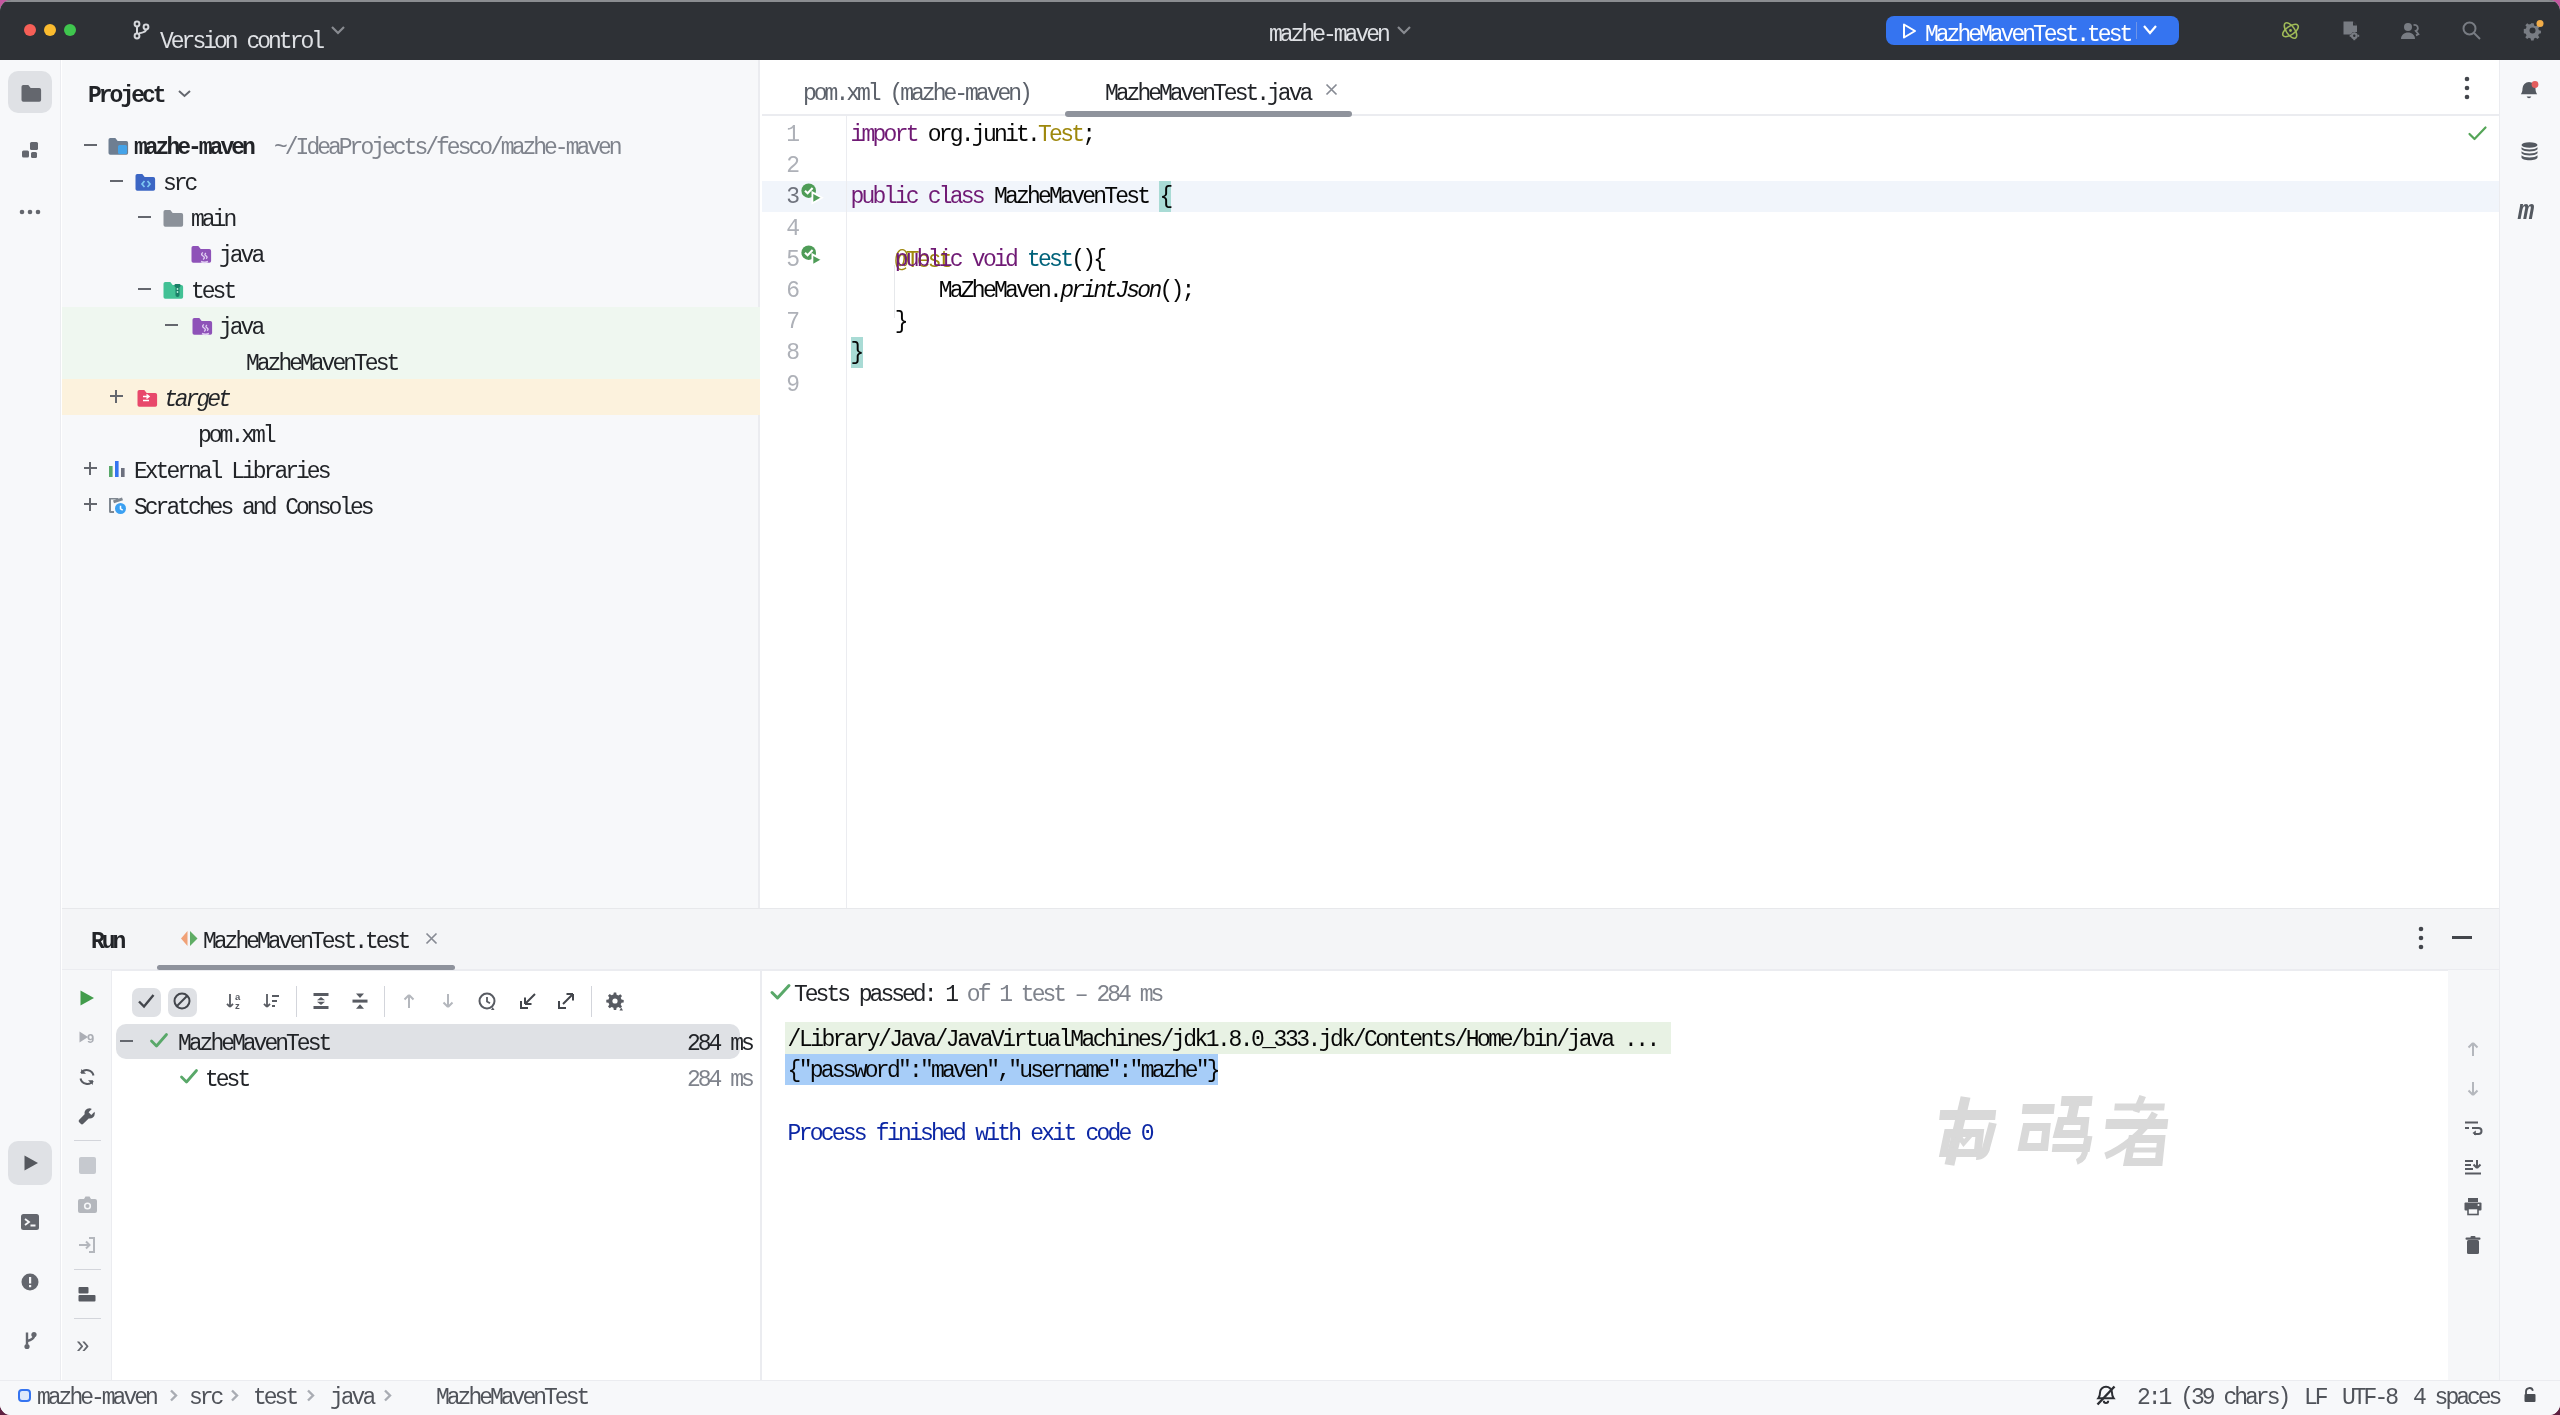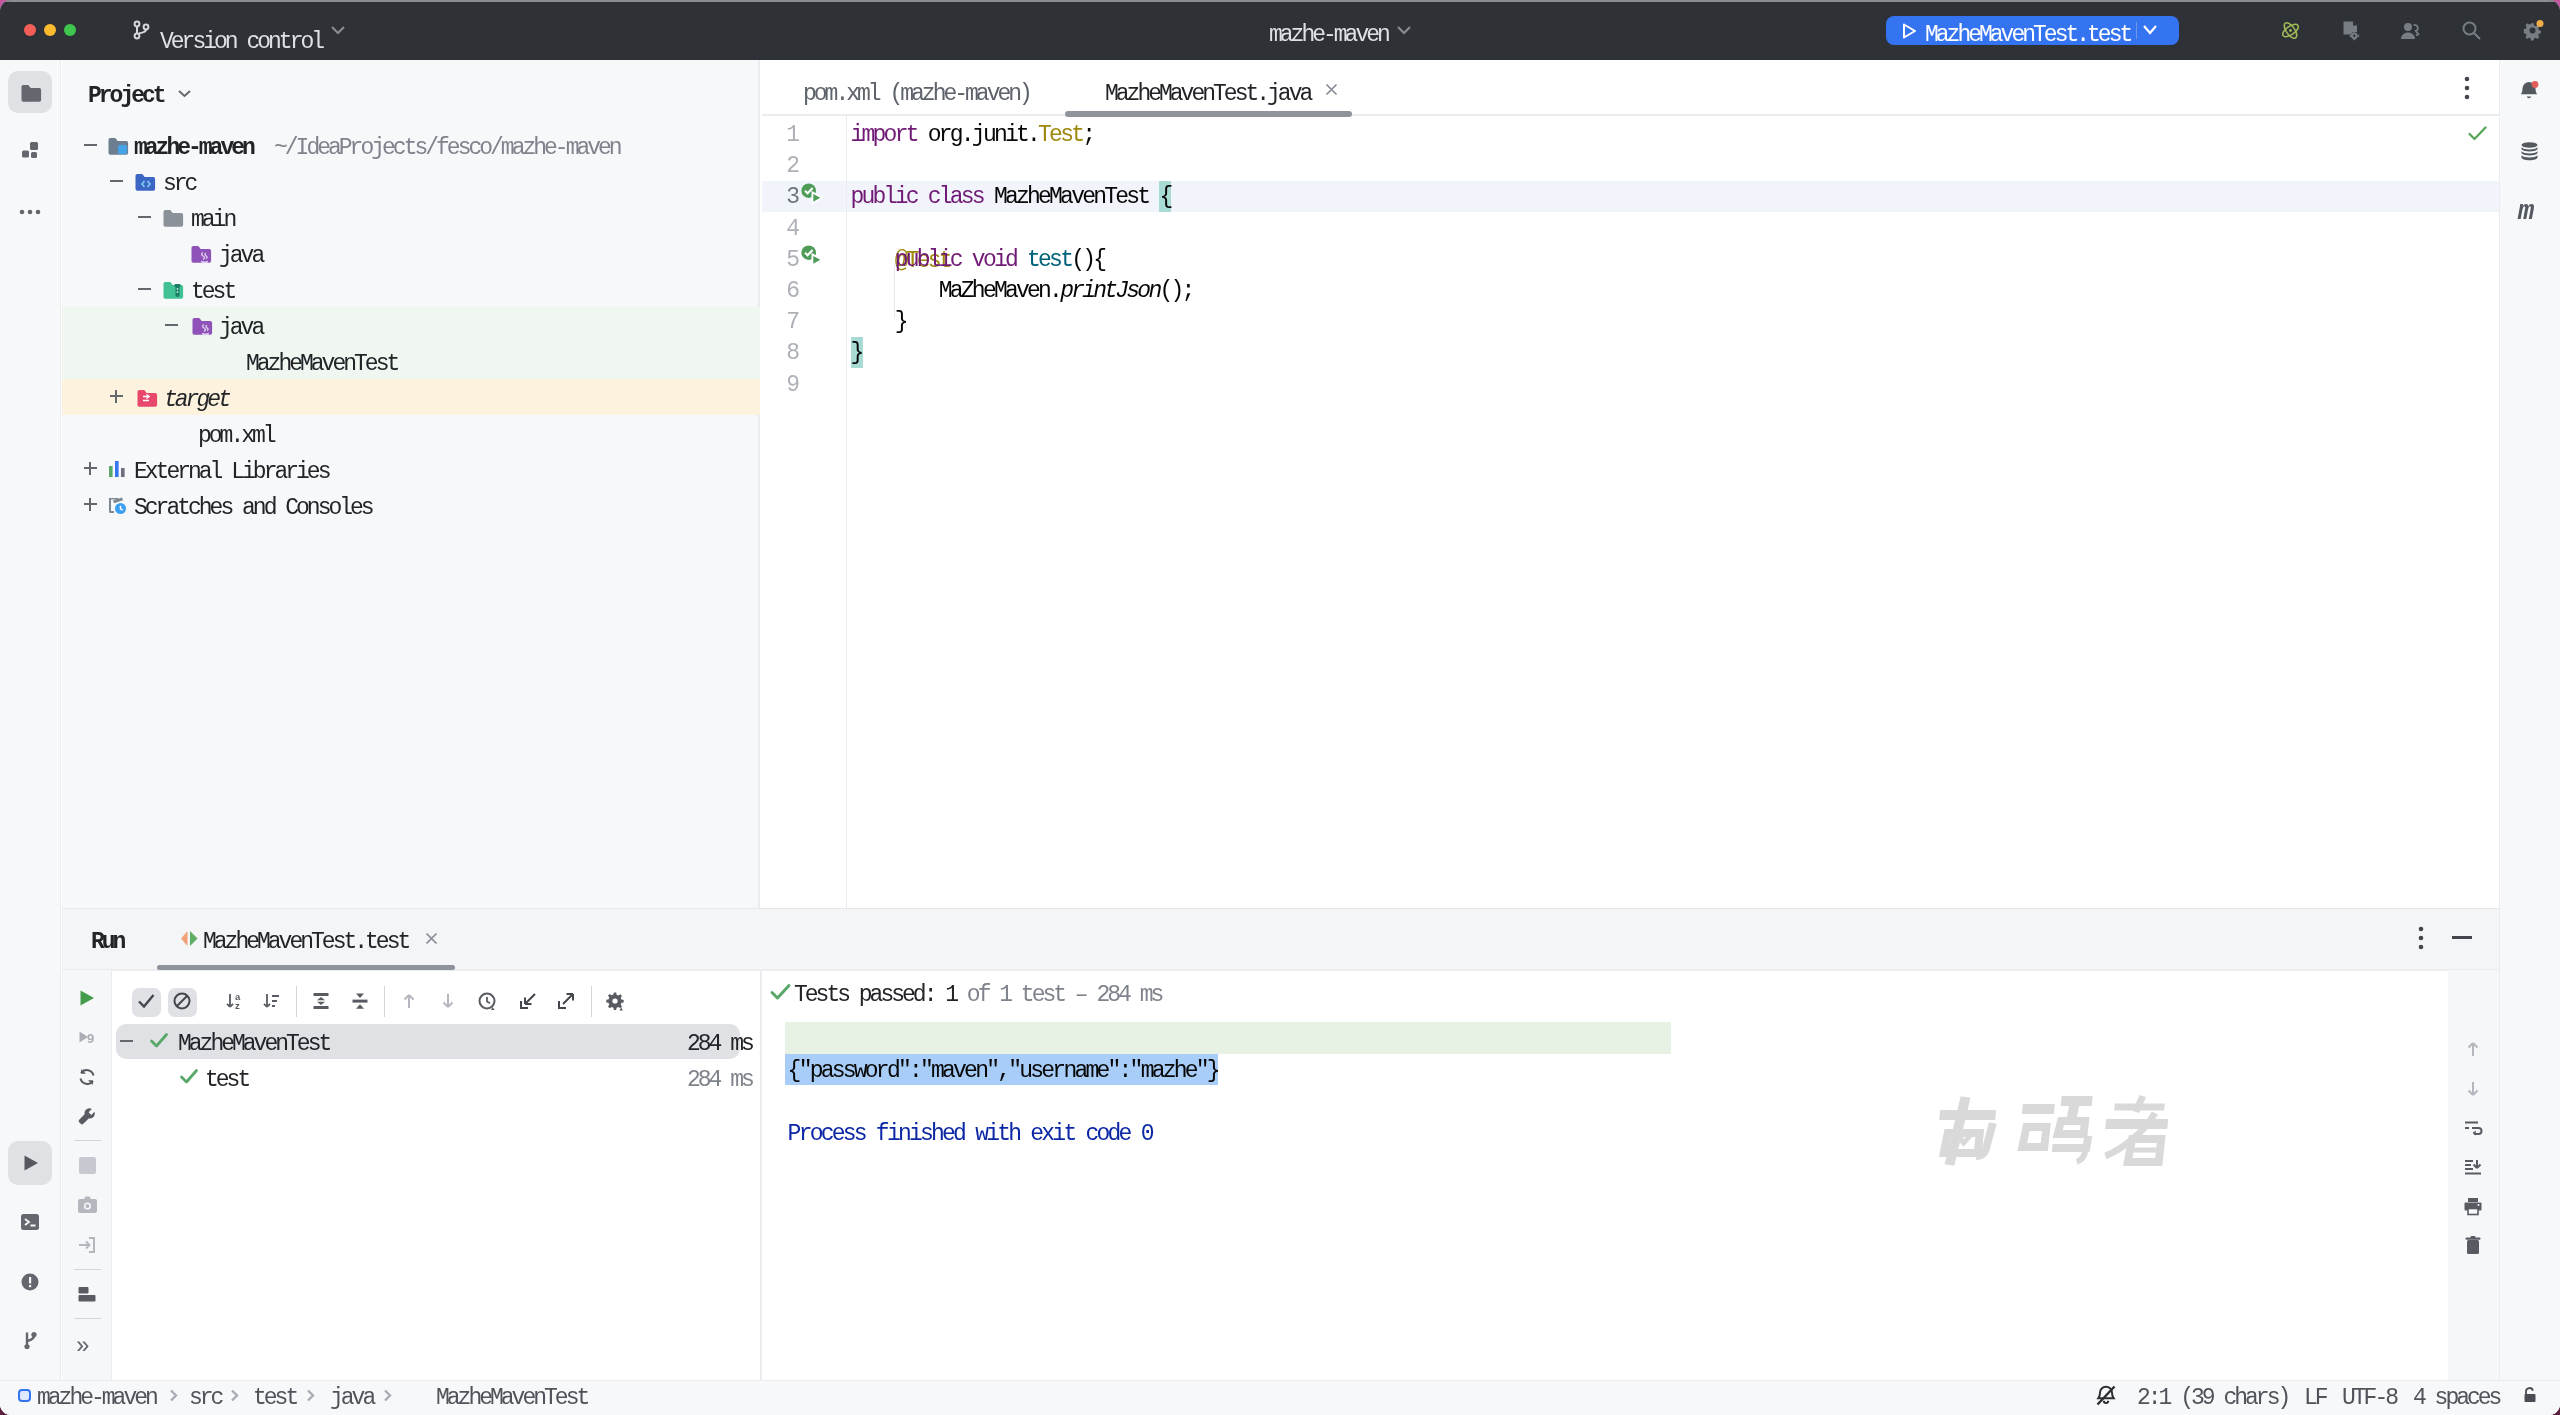--- a/index.html
+++ b/index.html
@@ -555,20 +555,21 @@
   <div class="ic" style="left:179px;top:1068px;">
         <svg width="20" height="18" viewBox="0 0 20 18">
           <path d="M2.5 9l5 5L17.5 2.5" stroke="#59a869" stroke-width="2.8" fill="none" stroke-linecap="round" stroke-linejoin="round"></path>
         </svg>
       </div>
   <div class="t" style="left:205px;top:1066px;">test</div>
   <div class="t gray" style="left:687px;top:1066px;">284 ms</div>
 
   <div class="abs" style="left:785px;top:1022.4px;width:886px;height:31.2px;background:#e8f2e4;"></div>
   <div class="abs" style="left:785px;top:1053.6px;width:433px;height:31.2px;background:#a7cdf8;"></div>
+  <div class="code" style="left:787.6px;top:1027px;letter-spacing:-2.5px;">/Library/Java/JavaVirtualMachines/jdk1.8.0_333.jdk/Contents/Home/bin/java ...</div>
   <div class="code" style="left:787.6px;top:1058.2px;">{"password":"maven","username":"mazhe"}</div>
   <div class="code" style="left:787.6px;top:1120.6px;color:#0c27a5;">Process finished with exit code 0</div>
 
   <div class="ic" style="left:2463px;top:1039px;">
         <svg width="20" height="20" viewBox="0 0 20 20">
           <path d="M10 17V4M10 4L5.5 8.5M10 4l4.5 4.5" stroke="#b4b7bd" stroke-width="2" fill="none"></path>
         </svg>
       </div>
   <div class="ic" style="left:2463px;top:1079px;">
         <svg width="20" height="20" viewBox="0 0 20 20">

